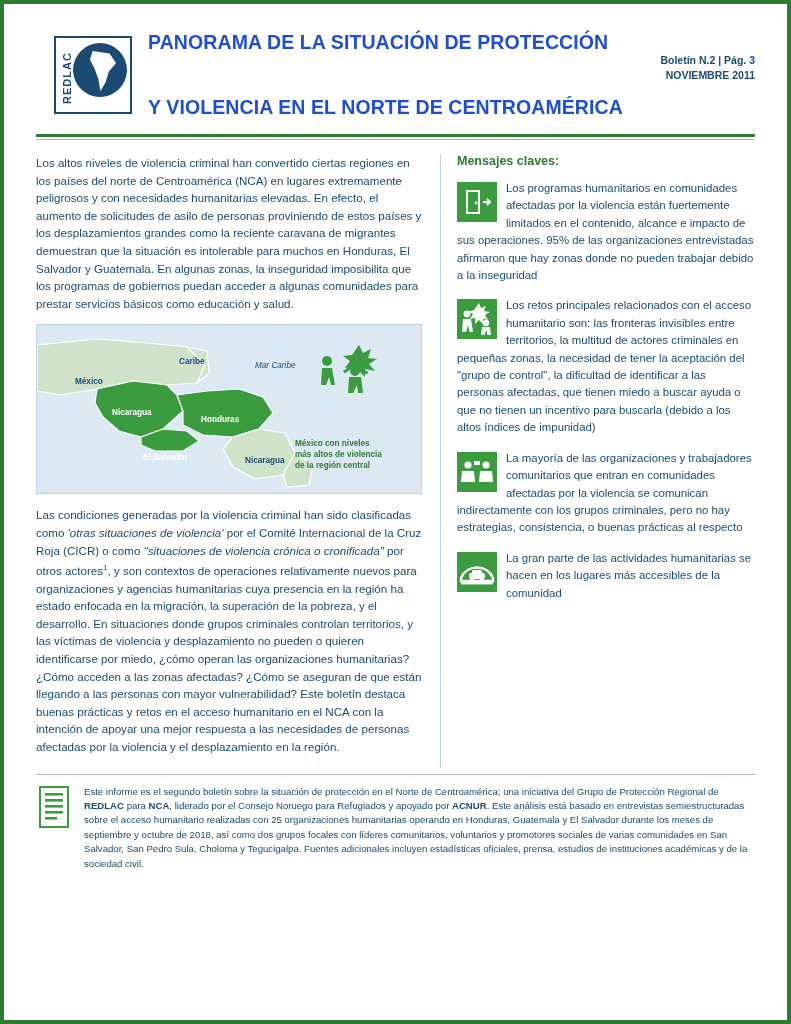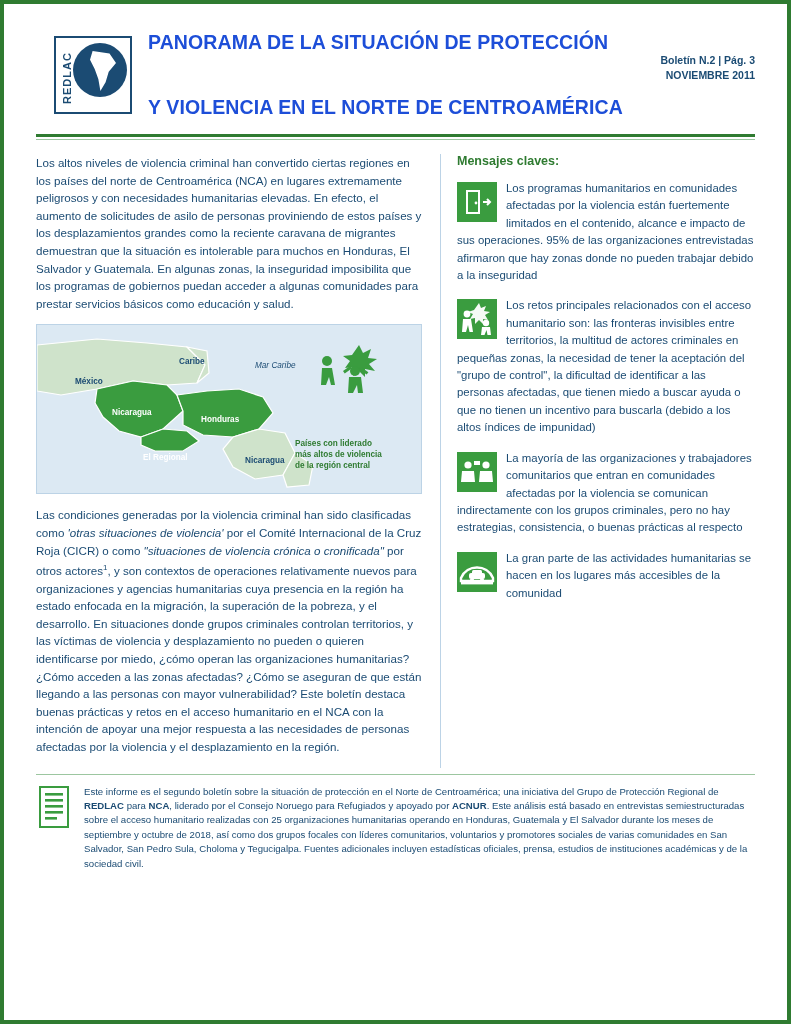--- a/index.html
+++ b/index.html
@@ -298,26 +298,26 @@
             <rect x="28" y="30" width="9" height="3" transform="rotate(-35 28 30)" fill="#3a9c3f"></rect>
             <rect x="46" y="26" width="9" height="3" transform="rotate(35 46 26)" fill="#3a9c3f"></rect>
           </svg>
         </div>
 
         <div class="lbl" style="left:38px; top:52px;text-align:center;">México</div>
         <div class="lbl" style="left:142px; top:32px;">Caribe</div>
         <div class="lbl it" style="left:218px; top:36px;">Mar Caribe</div>
         <div class="lbl" style="left:75px; top:83px; color:#ffffff;">Nicaragua</div>
         <div class="lbl" style="left:164px; top:90px; color:#ffffff;">Honduras</div>
-        <div class="lbl" style="left:106px; top:128px; color:#ffffff;">El Regional</div>
+        <div class="lbl" style="left:106px; top:128px; color:#ffffff;">El Salvador</div>
         <div class="lbl" style="left:208px; top:131px;">Nicaragua</div>
         <div class="lbl it" style="left:22px; top:125px;margin-top:45px;">Océano Pacífico</div>
 
         <div class="legend">
-          <div>Países con liderado</div>
+          <div>México con niveles</div>
           <div>más altos de violencia</div>
           <div>de la región central</div>
         </div>
       </div>
 
       <p class="para"><span>Las condiciones generadas por la violencia criminal han sido clasificadas como </span><span class="it">'otras situaciones de violencia'</span><span> por el Comité Internacional de la Cruz Roja (CICR) o como </span><span class="it">"situaciones de violencia crónica o cronificada"</span><span> por otros actores</span><sup>1</sup><span>, y son contextos de operaciones relativamente nuevos para organizaciones y agencias humanitarias cuya presencia en la región ha estado enfocada en la migración, la superación de la pobreza, y el desarrollo. En situaciones donde grupos criminales controlan territorios, y las víctimas de violencia y desplazamiento no pueden o quieren identificarse por miedo, ¿cómo operan las organizaciones humanitarias? ¿Cómo acceden a las zonas afectadas? ¿Cómo se aseguran de que están llegando a las personas con mayor vulnerabilidad? Este boletín destaca buenas prácticas y retos en el acceso humanitario en el NCA con la intención de apoyar una mejor respuesta a las necesidades de personas afectadas por la violencia y el desplazamiento en la región.</span></p>
     </div>
 
     <div class="col-right">
       <div class="km-title">Mensajes claves:</div>

